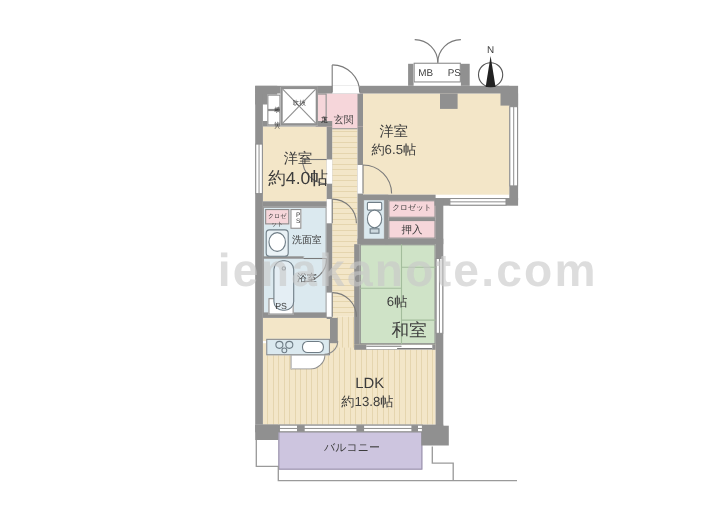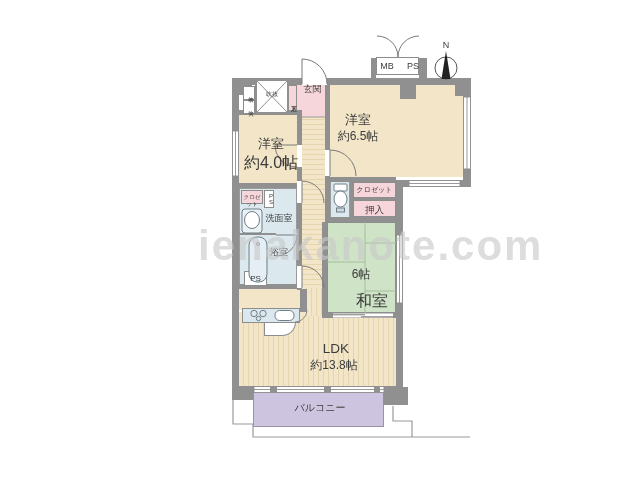--- a/index.html
+++ b/index.html
@@ -168,21 +168,21 @@
 
   <div class="lbl" style="left:322px;top:112px;width:72px;font-size:13px;">洋室</div>
   <div class="lbl" style="left:322px;top:129px;width:72px;font-size:12px;">約6.5帖</div>
   <div class="lbl" style="left:235px;top:136px;width:72px;font-size:13px;">洋室</div>
   <div class="lbl" style="left:235px;top:153px;width:72px;font-size:16px;">約4.0帖</div>
   <div class="lbl" style="left:336px;top:250px;width:72px;font-size:16px;margin-top:41px;">和室</div>
   <div class="lbl" style="left:325px;top:267px;width:72px;font-size:12px;">6帖</div>
   <div class="lbl" style="left:280px;top:341px;width:112px;font-size:13.5px;">LDK</div>
   <div class="lbl" style="left:280px;top:358px;width:108px;font-size:12px;">約13.8帖</div>
   <div class="lbl" style="left:270px;top:402px;width:100px;font-size:10px;">バルコニー</div>
-  <div class="lbl" style="left:299px;top:84px;width:27px;font-size:9px;">玄関</div>
+  <div class="lbl" style="left:299px;top:104px;width:27px;font-size:9px;">玄関</div>
   <div class="lbl" style="left:262px;top:213px;width:34px;font-size:9px;">洗面室</div>
   <div class="lbl" style="left:263px;top:247px;width:32px;font-size:9px;">浴室</div>
   <div class="lbl" style="left:353px;top:186px;width:43px;font-size:7px;">クロゼット</div>
   <div class="lbl" style="left:353px;top:204px;width:43px;font-size:9.5px;">押入</div>
   <div class="lbl" style="left:241px;top:194px;width:22px;font-size:5.5px;">クロゼット</div>
   <div class="lbl vtext" style="left:265px;top:191px;width:9px;height:16px;font-size:6px;">PS</div>
   <div class="lbl" style="left:244px;top:274px;width:23px;font-size:8px;">PS</div>
   <div class="lbl vtext" style="left:288px;top:87px;width:9px;height:27px;font-size:6px;">下足入</div>
   <div class="lbl" style="left:256px;top:91px;width:32px;font-size:6px;z-index:7;">吹抜</div>
   <div class="lbl vtext" style="left:244px;top:87px;width:10px;height:12px;font-size:5px;">収納</div>

